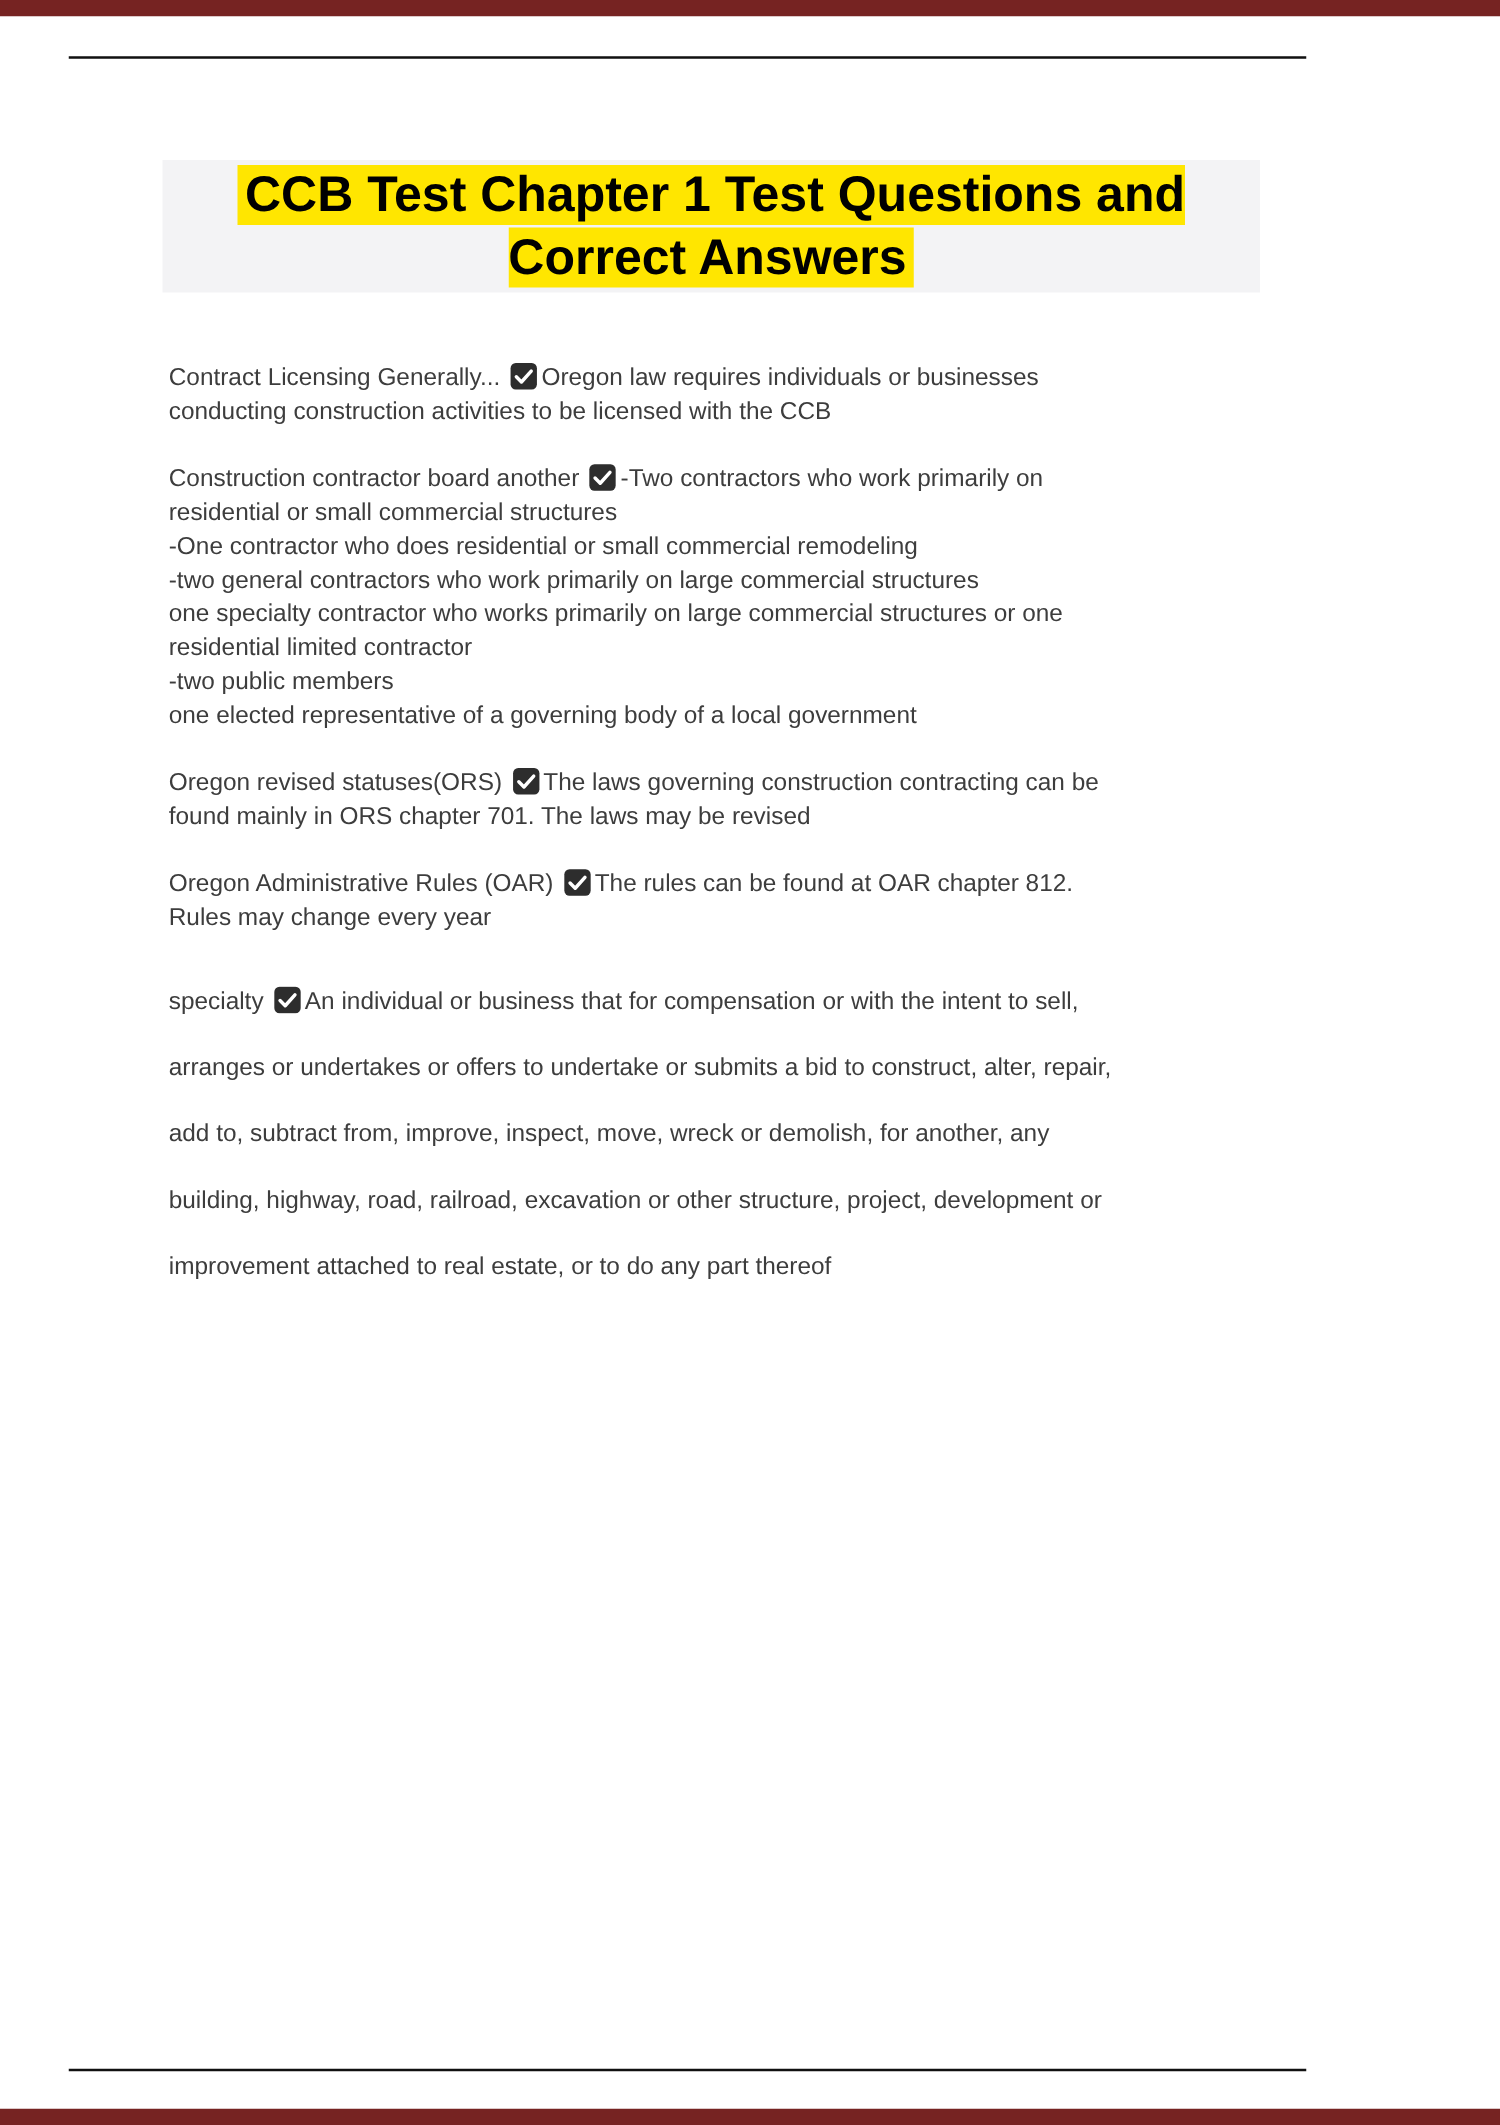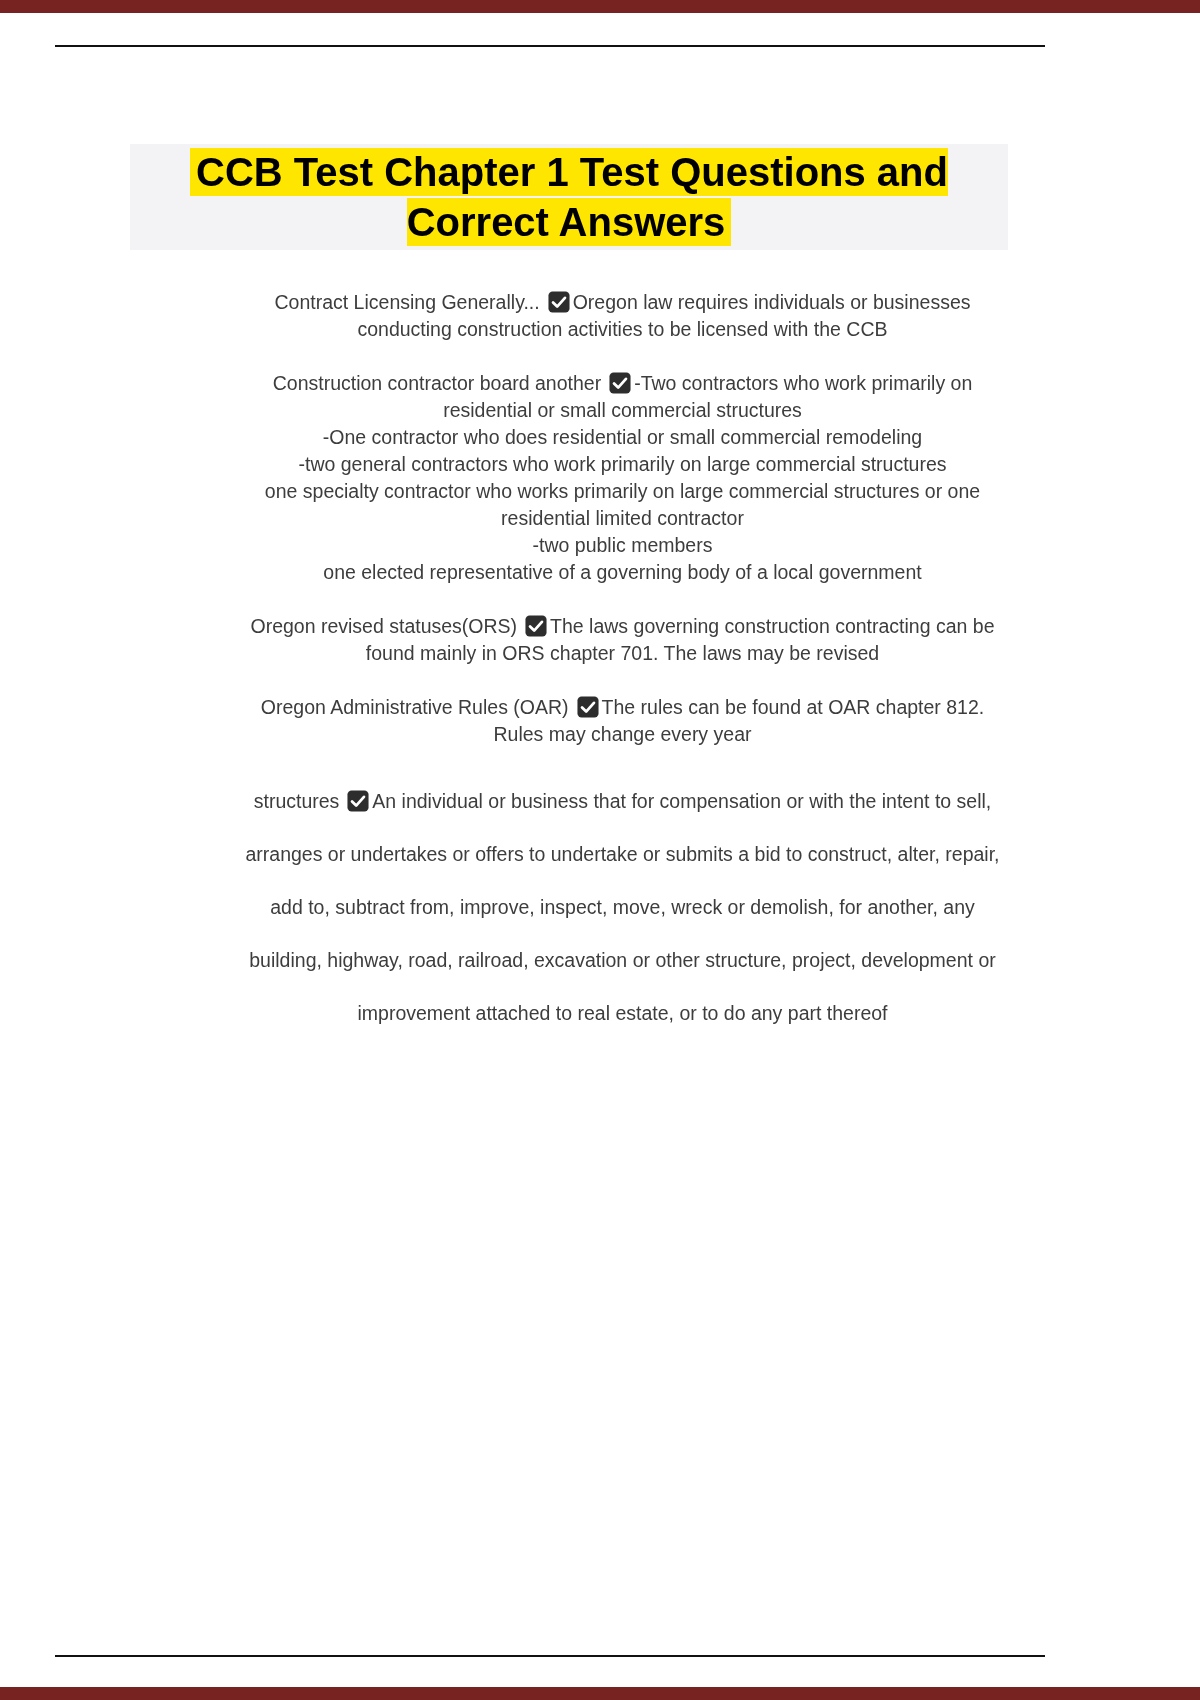--- a/index.html
+++ b/index.html
@@ -28,21 +28,21 @@
     left: 55px;
     width: 990px;
     height: 2px;
     background: var(--rule, #111111);
   }
   .rule.top { top: 45px; }
   .rule.bottom { top: 1655px; }
   .title-band {
     position: absolute;
     left: 130px;
-    top: 144px;
+    top: 128px;
     width: 878px;
     background: var(--title_band_bg, #f3f3f5);
     text-align: center;
     padding: 3px 0 3px 0;
   }
   .doc-title {
     display: inline;
     font-size: 40px;
     font-weight: bold;
     line-height: 50px;
@@ -58,21 +58,20 @@
     position: absolute;
     left: 135px;
     top: 289px;
     width: 975px;
     font-size: 19.5px;
     line-height: 27px;
   }
   .qa {
     margin-bottom: 27px;
     white-space: pre-wrap;
-    text-align: center;
   }
   .qa.spaced { line-height: 53px; }
   .q, .a { color: var(--body_text, #3d3d3d); }
   .checkbox {
     display: inline-block;
     width: 22px;
     height: 22px;
     vertical-align: -4px;
     margin: 0 3px 0 8px;
   }
@@ -122,21 +121,21 @@
           </svg></span><span class="a">The laws governing construction contracting can be
 found mainly in ORS chapter 701. The laws may be revised</span></div>
 
     <div class="qa"><span class="q">Oregon Administrative Rules (OAR)</span><span class="checkbox"><svg viewBox="0 0 24 24" width="22" height="22">
             <rect x="0.5" y="0.5" width="23" height="23" rx="4.5"></rect>
             <path d="M5.5 12.5l4.5 4.5 8.5-9.5"></path>
           </svg></span><span class="a">The rules can be found at OAR chapter 812.
 Rules may change every year</span></div>
 
 
-    <div class="qa spaced"><span class="q">structures</span><span class="checkbox"><svg viewBox="0 0 24 24" width="22" height="22">
+    <div class="qa spaced"><span class="q">specialty</span><span class="checkbox"><svg viewBox="0 0 24 24" width="22" height="22">
             <rect x="0.5" y="0.5" width="23" height="23" rx="4.5"></rect>
             <path d="M5.5 12.5l4.5 4.5 8.5-9.5"></path>
           </svg></span><span class="a">An individual or business that for compensation or with the intent to sell,
 arranges or undertakes or offers to undertake or submits a bid to construct, alter, repair,
 add to, subtract from, improve, inspect, move, wreck or demolish, for another, any
 building, highway, road, railroad, excavation or other structure, project, development or
 improvement attached to real estate, or to do any part thereof</span></div>
   </div>
 
   <div class="rule bottom"></div>

